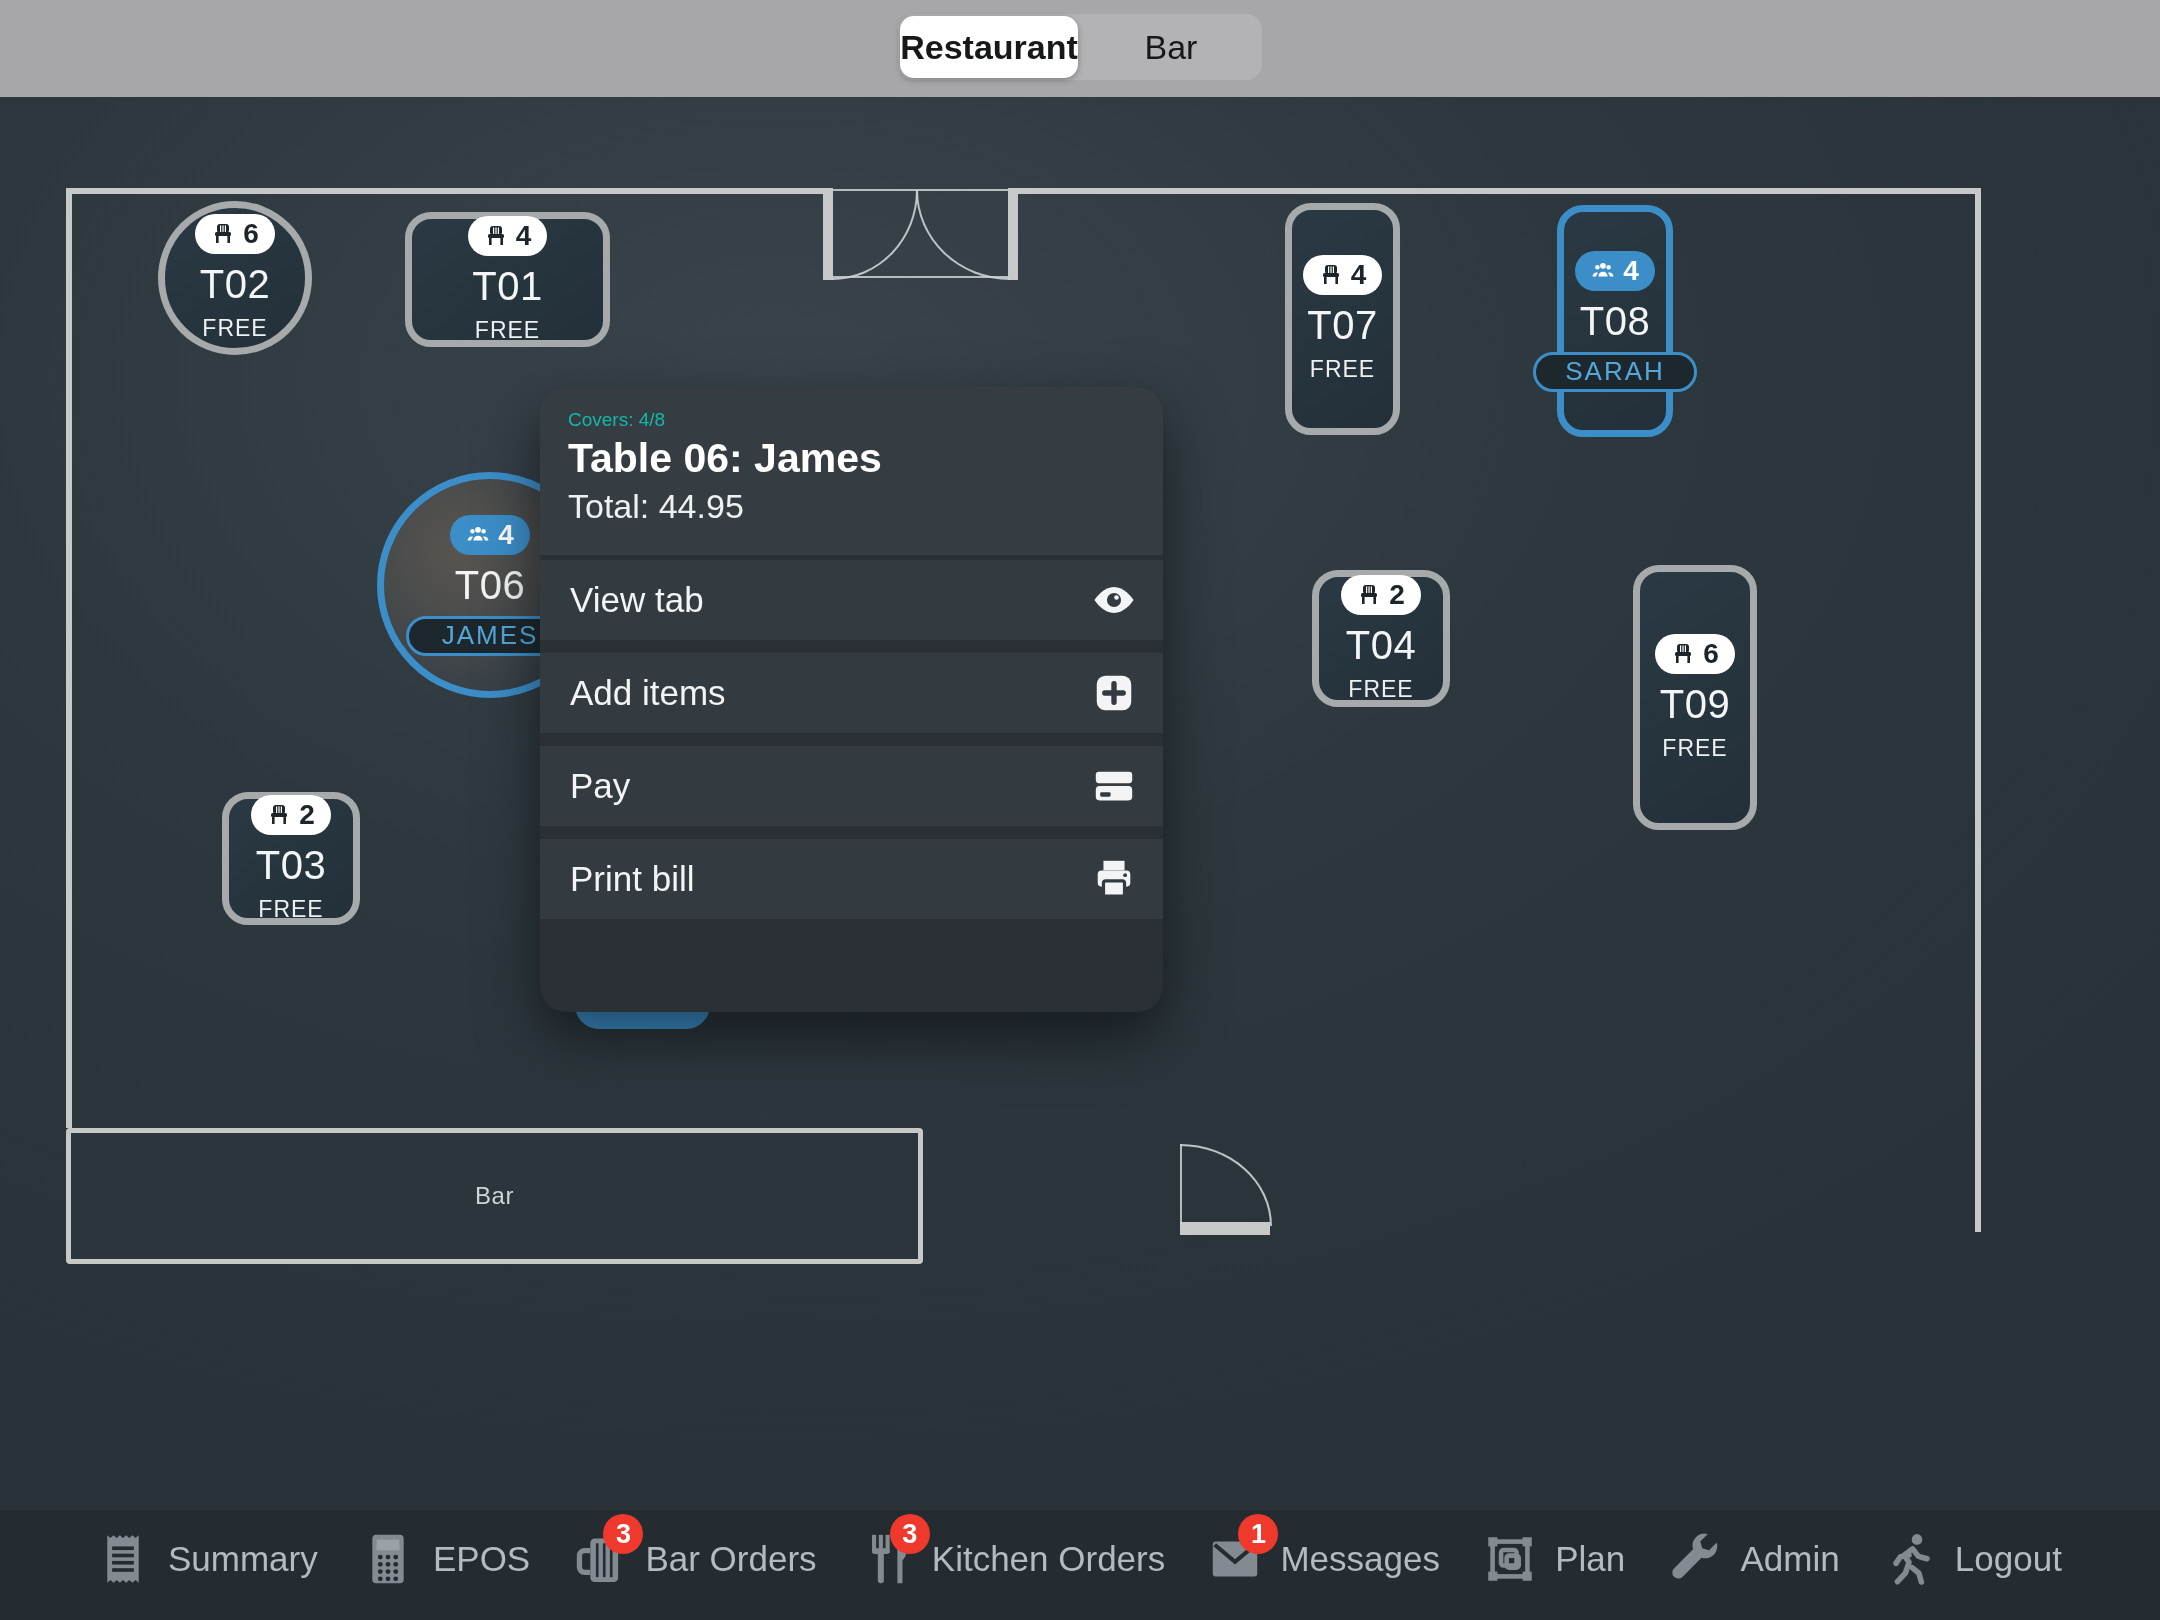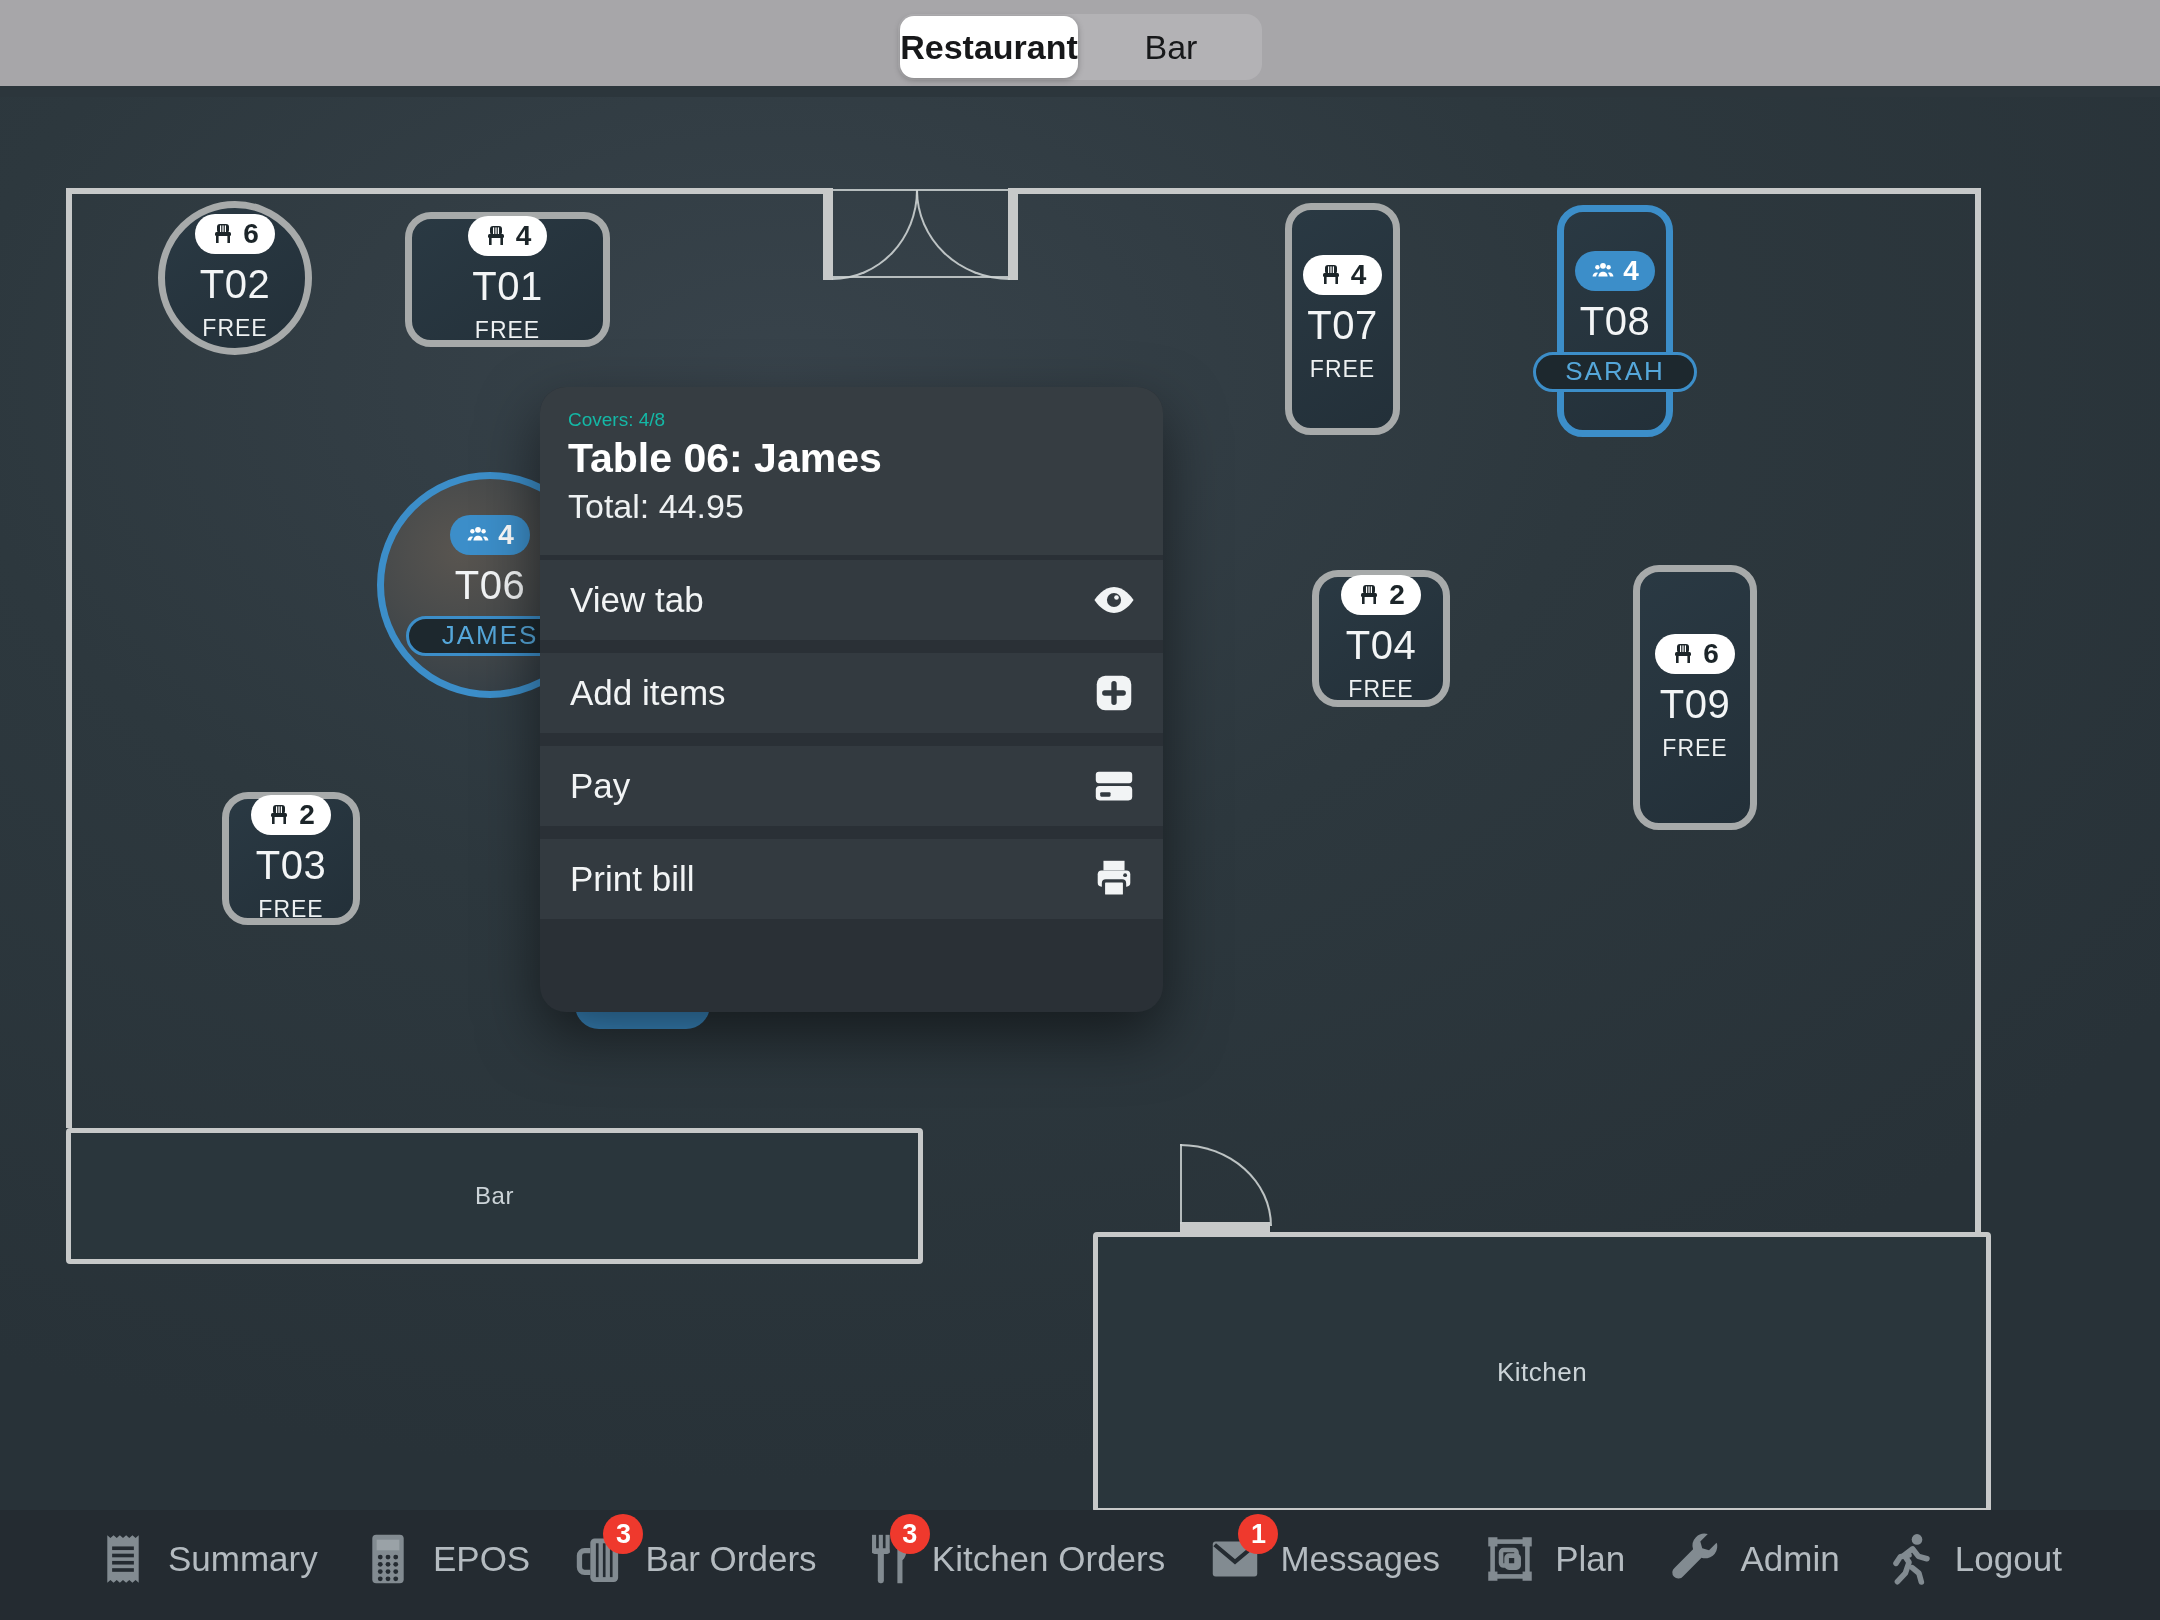--- a/index.html
+++ b/index.html
@@ -1,20 +1,20 @@
 <!DOCTYPE html>
 <html><head>
 <meta charset="utf-8">
 <style>
   html,body{margin:0;padding:0;background:#111;}
   .screen{position:relative;width:2160px;height:1620px;overflow:hidden;
     font-family:"Liberation Sans", sans-serif;background:#2c363c;}
 
   
-  .top-bar{position:absolute;left:0;top:0;width:2160px;height:86px;background:#a7a6a9;}
+  .top-bar{position:absolute;left:0;top:0;width:2160px;height:97px;background:#a7a6a9;}
   .segmented{position:absolute;left:898px;top:14px;width:364px;height:66px;
     background:#b3b2b5;border-radius:16px;display:flex;align-items:stretch;}
   .seg-btn{flex:1;display:flex;align-items:center;justify-content:center;
     font-size:34px;color:#17181a;border-radius:14px;margin:2px;cursor:pointer;}
   .seg-btn.selected{background:#ffffff;font-weight:700;box-shadow:0 2px 6px rgba(0,0,0,.28);}
 
   
   .floor{position:absolute;left:0;top:97px;width:2160px;height:1413px;
     background:radial-gradient(1700px 1100px at 36% 20%, #38434b 0%, #2d383e 48%, #283238 100%);}
   .wall{position:absolute;background:#c7c9c9;}
@@ -96,23 +96,20 @@
     <div class="wall" style="left:1008px;top:91px;width:10px;height:92px"></div>
     <div class="thinline" style="left:833px;top:92px;width:175px;height:2px"></div>
     <div class="thinline" style="left:833px;top:179px;width:175px;height:2px"></div>
     <div class="arc" style="left:832px;top:93px;width:84px;height:88px;border-width:0 2px 2px 0;border-radius:0 0 100% 0"></div>
     <div class="arc" style="left:916px;top:93px;width:92px;height:88px;border-width:0 0 2px 2px;border-radius:0 0 0 100%"></div>
 
     <div class="zone" style="left:66px;top:1031px;width:847px;height:126px">
       <div class="zone-label" style="font-size:24px">Bar</div>
     </div>
 
-    <div class="zone" style="left:1093px;top:1135px;width:888px;height:271px">
-      <div class="zone-label" style="font-size:26px">Kitchen</div>
-    </div>
     <div class="wall" style="left:1180px;top:1125px;width:90px;height:13px"></div>
     <div class="thinline" style="left:1180px;top:1047px;width:2px;height:80px"></div>
     <div class="arc" style="left:1180px;top:1047px;width:90px;height:80px;border-width:2px 2px 0 0;border-radius:0 100% 0 0"></div>
 
     <div class="sliver"></div>
 
     <div class="popup">
       <div class="popup-header">
         <div class="pop-covers">Covers: 4/8</div>
         <div class="pop-title">Table 06: James</div>

